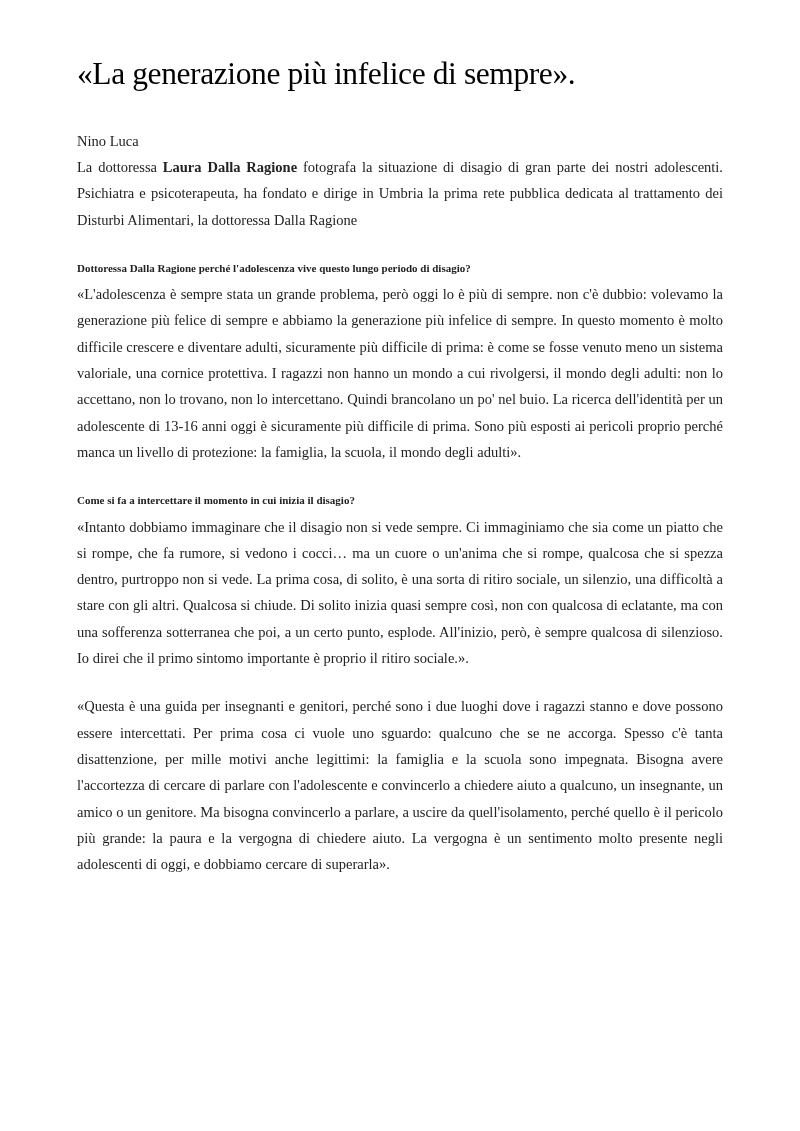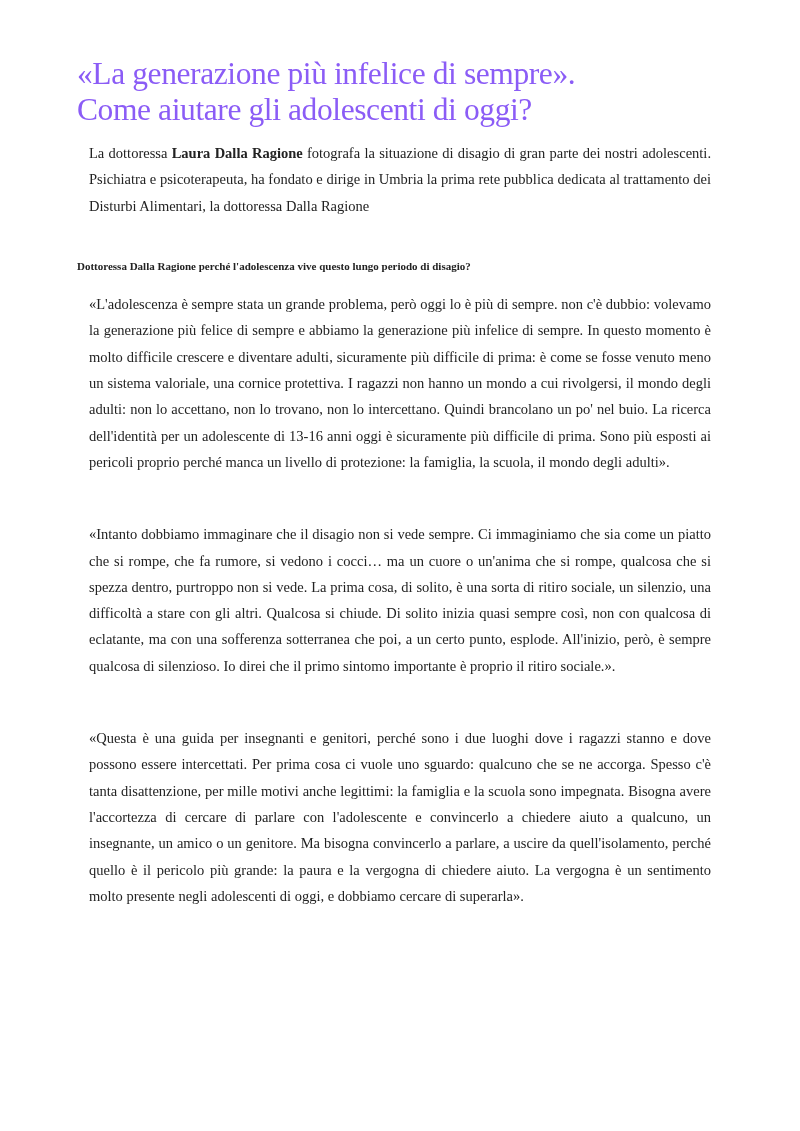--- a/index.html
+++ b/index.html
@@ -15,72 +15,73 @@
     }
     .page {
       position: absolute;
       left: 77px;
       top: 56px;
       width: 646px;
       font-family: "Liberation Serif", "DejaVu Serif", serif;
       color: #222222;
     }
     .title {
-      color: #8b5cf6;
+      color: #000000;
       font-family: "Liberation Serif", serif;
       font-size: 31.5px;
       line-height: 36px;
       font-weight: normal;
       margin: 0;
       letter-spacing: -0.4px;
     }
     .author {
       margin-top: 36px;
       font-size: 14.5px;
       line-height: 26px;
     }
     .p {
       font-size: 14.5px;
       line-height: 26.3px;
       text-align: justify;
-      margin: 12px;
+      margin: 0;
     }
     .question {
       font-weight: bold;
       font-size: 11px;
       line-height: 26.3px;
       margin: 0;
     }
     .gap {
       height: 22px;
     }
     b { font-weight: bold; }
   </style>
 </head>
 <body>
 
 <div class="page">
   <h1 class="title">
     <span>«La generazione più infelice di sempre».</span><br>
-    <span>Come aiutare gli adolescenti di oggi?</span>
   </h1>
 
+  <div class="author">Nino Luca</div>
 
   <p class="p"><span>La dottoressa </span><b>Laura Dalla Ragione</b><span> fotografa la situazione di disagio di gran parte dei nostri adolescenti. Psichiatra e psicoterapeuta, ha fondato e dirige in Umbria la prima rete pubblica dedicata al trattamento dei Disturbi Alimentari, la dottoressa Dalla Ragione</span></p>
 
   <div class="gap"></div>
 
   <div>
     <p class="question">Dottoressa Dalla Ragione perché l'adolescenza vive questo lungo periodo di disagio?</p>
     <p class="p">«L'adolescenza è sempre stata un grande problema, però oggi lo è più di sempre. non c'è dubbio: volevamo la generazione più felice di sempre e abbiamo la generazione più infelice di sempre. In questo momento è molto difficile crescere e diventare adulti, sicuramente più difficile di prima: è come se fosse venuto meno un sistema valoriale, una cornice protettiva. I ragazzi non hanno un mondo a cui rivolgersi, il mondo degli adulti: non lo accettano, non lo trovano, non lo intercettano. Quindi brancolano un po' nel buio. La ricerca dell'identità per un adolescente di 13-16 anni oggi è sicuramente più difficile di prima.  Sono più esposti ai pericoli proprio perché manca un livello di protezione: la famiglia, la scuola, il mondo degli adulti».</p>
   </div>
 
   <div class="gap"></div>
 
   <div>
+    <p class="question">Come si fa a intercettare il momento in cui inizia il disagio?</p>
     <p class="p">«Intanto dobbiamo immaginare che il disagio non si vede sempre. Ci immaginiamo che sia come un piatto che si rompe, che fa rumore, si vedono i cocci… ma un cuore o un'anima che si rompe,  qualcosa che si spezza dentro, purtroppo non si vede. La prima cosa, di solito, è una sorta di ritiro sociale, un silenzio, una difficoltà a stare con gli altri. Qualcosa si chiude. Di solito inizia quasi sempre così, non con qualcosa di eclatante, ma con una sofferenza sotterranea che poi, a un certo punto, esplode. All'inizio, però, è sempre qualcosa di silenzioso. Io direi che il primo sintomo importante è proprio il ritiro sociale.».</p>
   </div>
 
   <div class="gap"></div>
 
   <div>
     <p class="p">«Questa è una guida per insegnanti e genitori, perché sono i due luoghi dove i ragazzi stanno e dove possono essere intercettati. Per prima cosa ci vuole uno sguardo: qualcuno che se ne accorga. Spesso c'è tanta disattenzione, per mille motivi anche legittimi: la famiglia e la scuola sono impegnata. Bisogna avere l'accortezza di cercare di parlare con l'adolescente e convincerlo a chiedere aiuto a qualcuno, un insegnante, un amico o un genitore. Ma bisogna convincerlo a parlare, a uscire da quell'isolamento, perché quello è il pericolo più grande: la paura e la vergogna di chiedere aiuto. La vergogna è un sentimento molto presente negli adolescenti di oggi, e dobbiamo cercare di superarla».</p>
   </div>
 </div>
 

